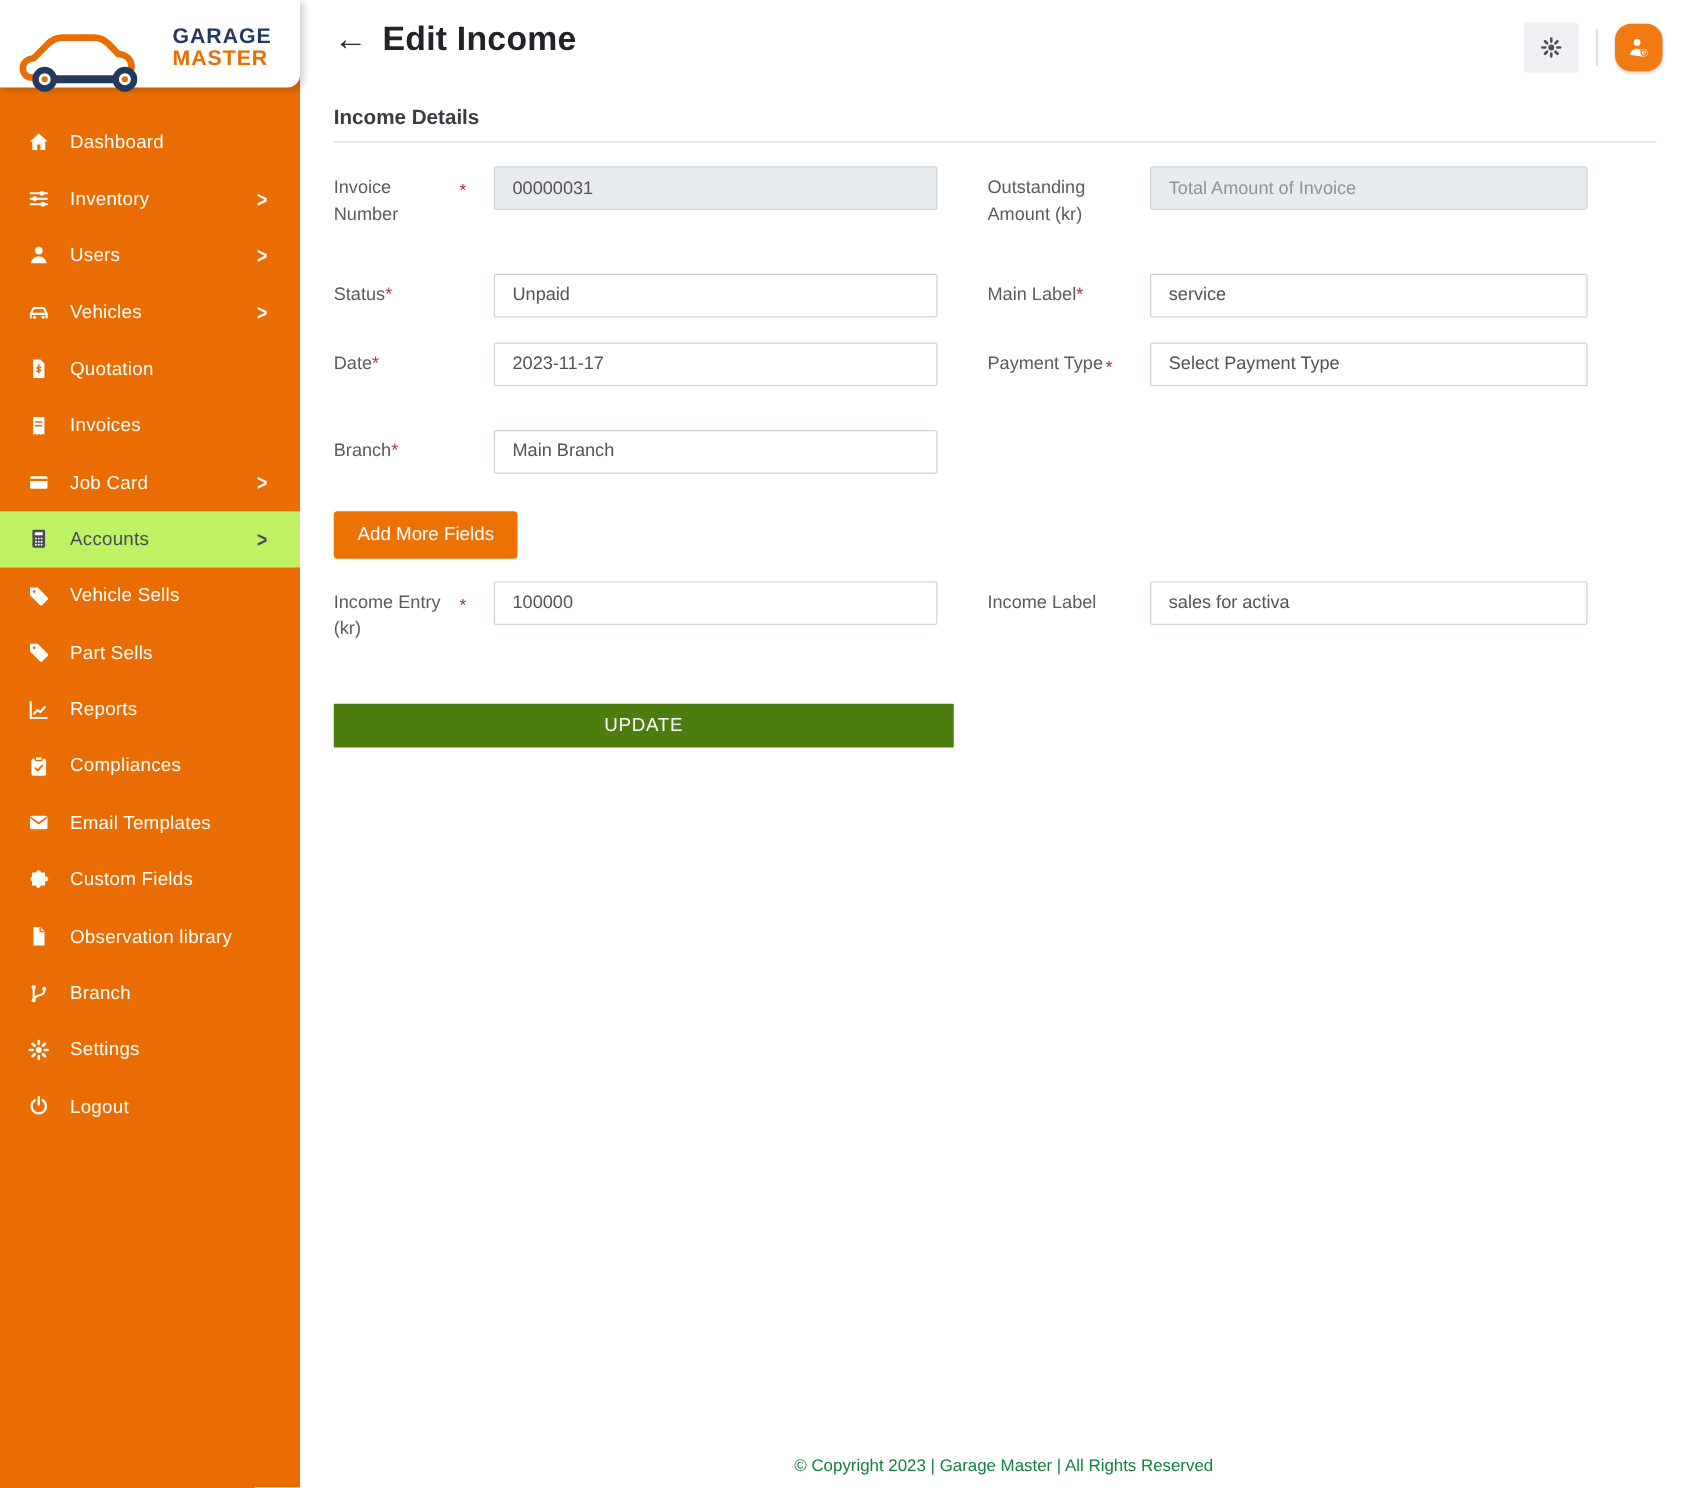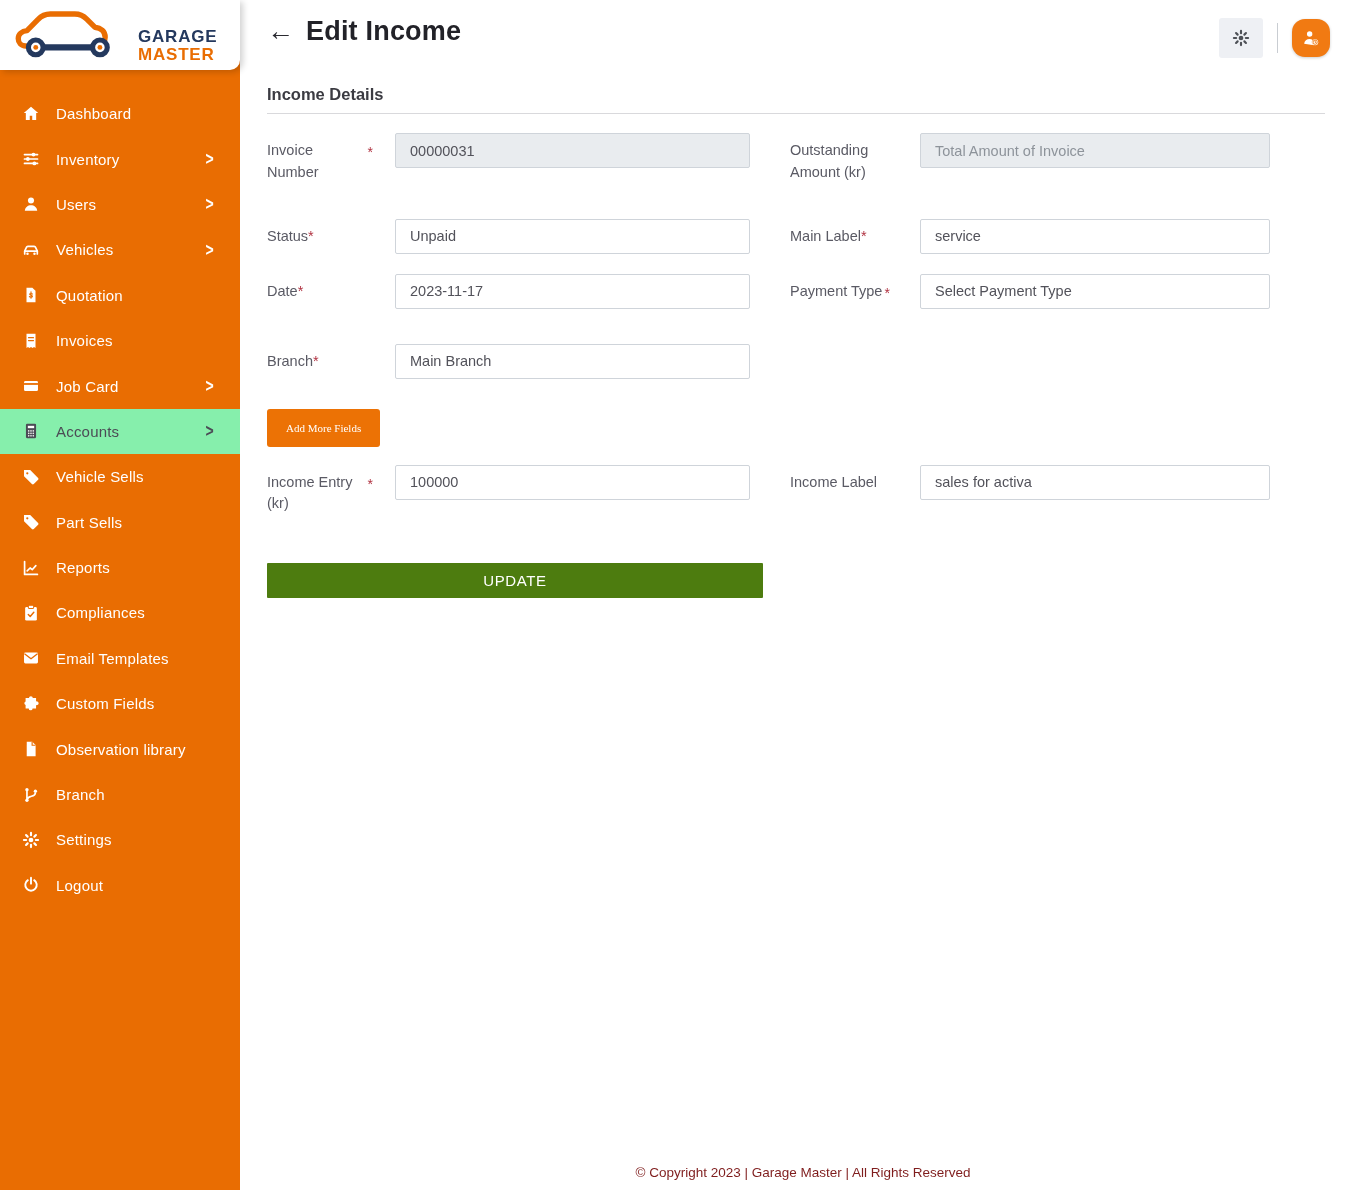--- a/index.html
+++ b/index.html
@@ -11,33 +11,33 @@
   }
   
   .sidebar {
     width:240px; min-width:240px; height:1190px;
     background:#e96d02; position:relative; z-index:2;
   }
   .logo-card {
     width:240px; height:70px; background:#ffffff;
     border-radius:0 0 10px 0;
     box-shadow:3px 2px 6px rgba(0,0,0,.18);
-    display:flex; align-items:flex-end; gap:8px; padding:20px 8px 6px 8px;
+    display:flex; align-items:flex-start; gap:8px; padding:20px 8px 6px 8px;
   }
   .logo-text { line-height:1.05; font-weight:bold; letter-spacing:.8px; }
   .logo-text .l1 { color:#24395e; font-size:17px; }
   .logo-text .l2 { color:#e96d02; font-size:17px; }
   .side-nav { list-style:none; padding-top:21px; }
   .side-item {
     height:45.4px; display:flex; align-items:center;
     padding-left:20px; color:#ffffff; cursor:pointer;
     font-size:15px; letter-spacing:.2px;
     --cut:#e96d02;
   }
-  .side-item.active { background:#86efac; color:#4b4b55; --cut:#ffffff; }
+  .side-item.active { background:#bef264; color:#4b4b55; --cut:#ffffff; }
   .s-icon { width:22px; min-width:22px; height:18px; margin-right:14px;
             display:inline-flex; align-items:center; justify-content:center; }
   .s-icon svg { display:block; }
   .s-label { flex:1; }
   .s-chev { font-weight:bold; font-size:14px; margin-right:26px; transform:scaleY(1.25); }
   
   .main { flex:1; position:relative; background:#fff; }
   .topbar {
     display:flex; justify-content:space-between; align-items:flex-start;
     padding:16px 36px 0 27px;
@@ -78,31 +78,31 @@
     width:100%; height:35px; border:1px solid #cfd4da; border-radius:2px;
     padding:0 14px; font-size:14.5px; color:#52525a; background:#fff;
     font-family:"Liberation Sans", sans-serif; outline:none;
   }
   .tb::placeholder { color:#8d939a; opacity:1; }
   .tb.disabled { background:#e9ecef; }
   .mb35 { margin-bottom:35px; } .mb20 { margin-bottom:20px; }
   .mb30 { margin-bottom:30px; } .mb18 { margin-bottom:18px; } .mb48 { margin-bottom:48px; }
   .add-btn {
     background:#ec7205; color:#fff; border:none; border-radius:3px;
-    height:38px; padding:0 19px; font-size:11px; cursor:pointer;
-    font-family:Liberation Serif, serif;
+    height:38px; padding:0 19px; font-size:15px; cursor:pointer;
+    font-family:Liberation Sans, sans-serif;
   }
   .update-btn {
     width:496px; height:35px; background:#4d7c0f; color:#fff; border:none;
     font-size:15px; letter-spacing:.6px; cursor:pointer; border-radius:1px;
     font-family:"Liberation Sans", sans-serif;
   }
   .footer {
     position:absolute; bottom:10px; left:0; right:0;
-    text-align:center; font-size:13.5px; color:#7f1d1d;
+    text-align:center; font-size:13.5px; color:#15803d;
   }
 </style>
 </head>
 <body>
 
 <aside class="sidebar">
   <div class="logo-card">
     <span>
       <svg width="122" height="56" viewBox="0 0 92 48">
         <path d="M9 36c-4.2 0-6.5-3-6.5-6.5S5.5 23.3 10 22.8l9.5-9.6C22.5 10 26 8.6 30 8.6h21c4.3 0 7.3 1.4 10.2 4.3l6.9 7c5.3.6 8.9 3.6 8.9 8.6 0 3.9-2.4 7-6.3 7.3" fill="none" stroke="#e96d02" stroke-width="4.6" stroke-linecap="round" stroke-linejoin="round"></path>

